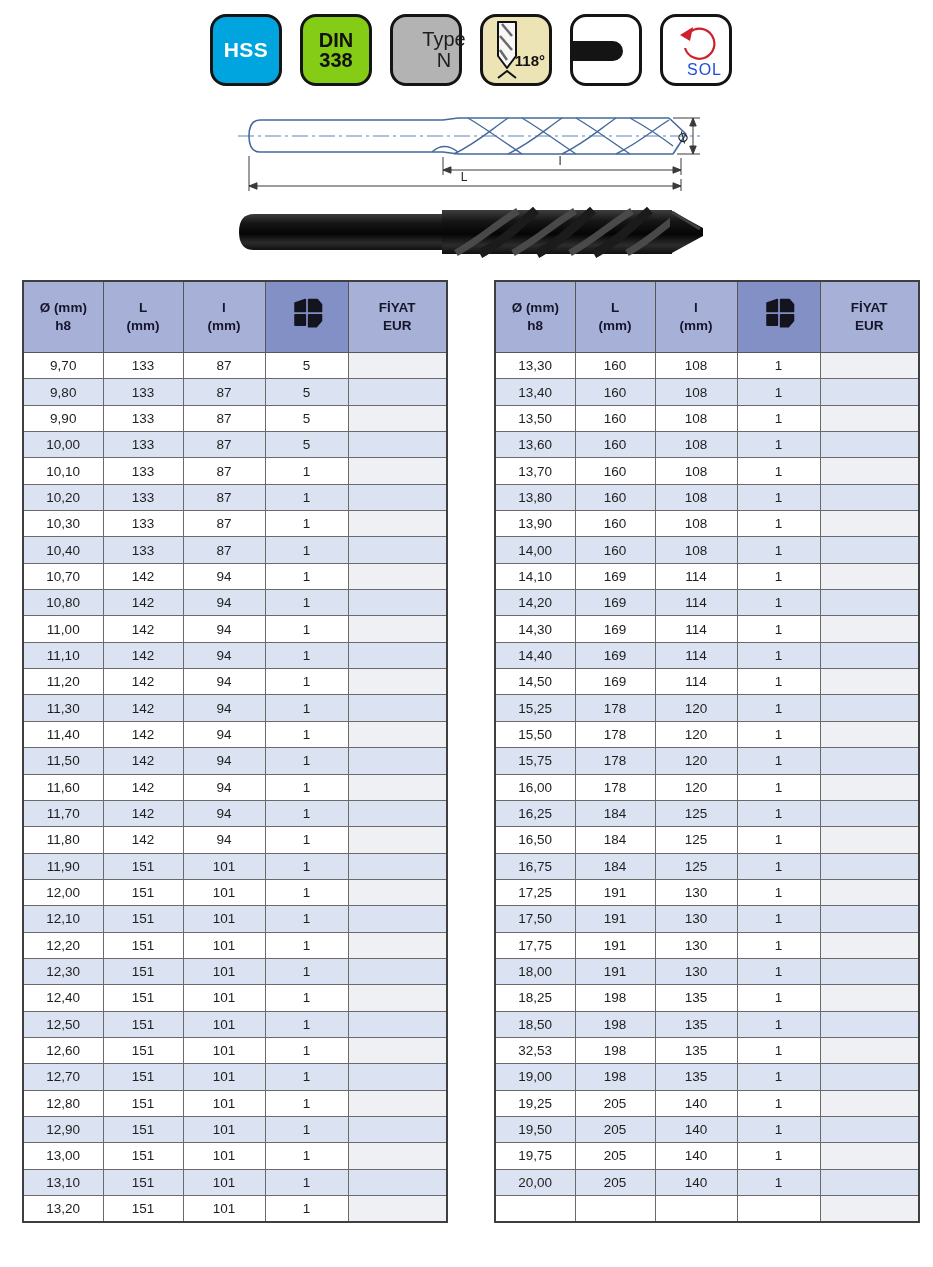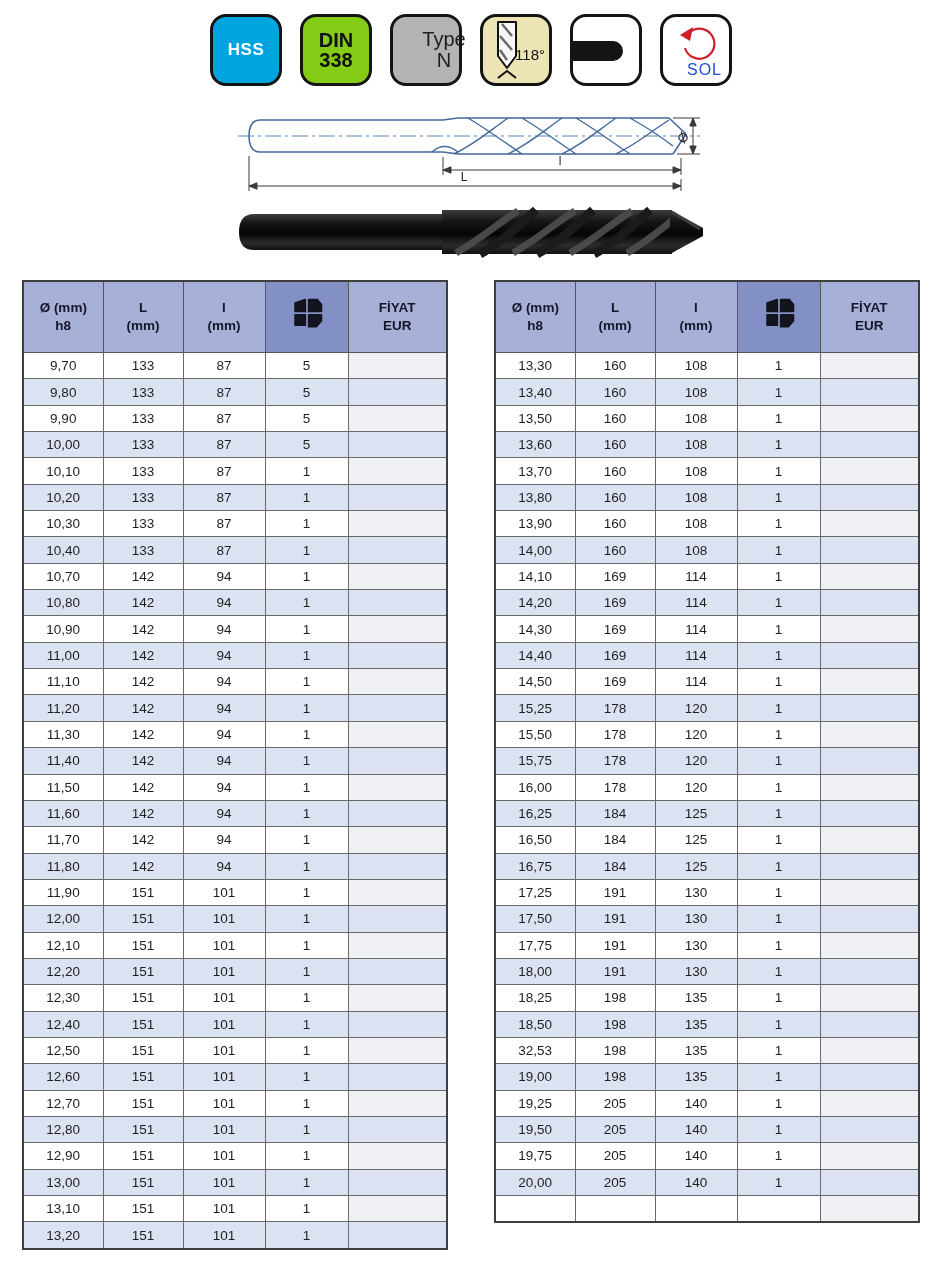--- a/index.html
+++ b/index.html
@@ -4,25 +4,25 @@
 <style>
   html,body{margin:0;padding:0;background:#ffffff;}
   .page{position:relative;width:933px;height:1267px;background:#ffffff;overflow:hidden;
         font-family:"Liberation Sans",sans-serif;}
 
   
   .badges{position:absolute;left:210px;top:14px;display:flex;gap:18px;}
   .badge{width:72px;height:72px;box-sizing:border-box;border:3px solid #141414;border-radius:16px;
          display:flex;align-items:center;justify-content:center;flex-direction:column;
          position:relative;background:#fff;}
-  .badge.hss{background:#00a5df;color:#ffffff;font-weight:bold;font-size:17px;letter-spacing:.5px;}
+  .badge.hss{background:#00a5df;color:#ffffff;font-weight:bold;font-size:21px;letter-spacing:.5px;}
   .badge.din{background:#84cc16;color:#111;font-weight:bold;font-size:20px;line-height:1.0;text-align:center;}
   .badge.typen{background:#b3b3b3;color:#1d1d1d;font-size:20px;line-height:1.05;text-align:center;padding-left:36px;}
   .badge.angle{background:#ece4b4;}
-  .badge.angle .deg{position:absolute;right:4px;bottom:20px;font-weight:normal;font-size:15px;color:#111;}
+  .badge.angle .deg{position:absolute;right:4px;bottom:14px;font-weight:bold;font-size:15px;color:#111;}
   .badge.angle svg{position:absolute;left:7px;top:3px;}
   .badge.shank-badge .bar{position:absolute;left:0;top:24px;width:50px;height:20px;background:#141414;
         border-radius:0 10px 10px 0;}
   .badge.sol svg{position:absolute;left:14px;top:4px;}
   .badge.sol .sol-label{position:absolute;right:7px;bottom:4px;font-size:16px;color:#1d4ed8;letter-spacing:1px;}
 
   
   .diagram{position:absolute;left:236px;top:96px;}
   .photo{position:absolute;left:232px;top:198px;}
 
@@ -251,27 +251,20 @@
           <td class="price"></td>
         </tr>
         <tr>
           <td>10,80</td>
           <td>142</td>
           <td>94</td>
           <td>1</td>
           <td class="price"></td>
         </tr>
         <tr>
-          <td>10,90</td>
-          <td>142</td>
-          <td>94</td>
-          <td>1</td>
-          <td class="price"></td>
-        </tr>
-        <tr>
           <td>11,00</td>
           <td>142</td>
           <td>94</td>
           <td>1</td>
           <td class="price"></td>
         </tr>
         <tr>
           <td>11,10</td>
           <td>142</td>
           <td>94</td>

